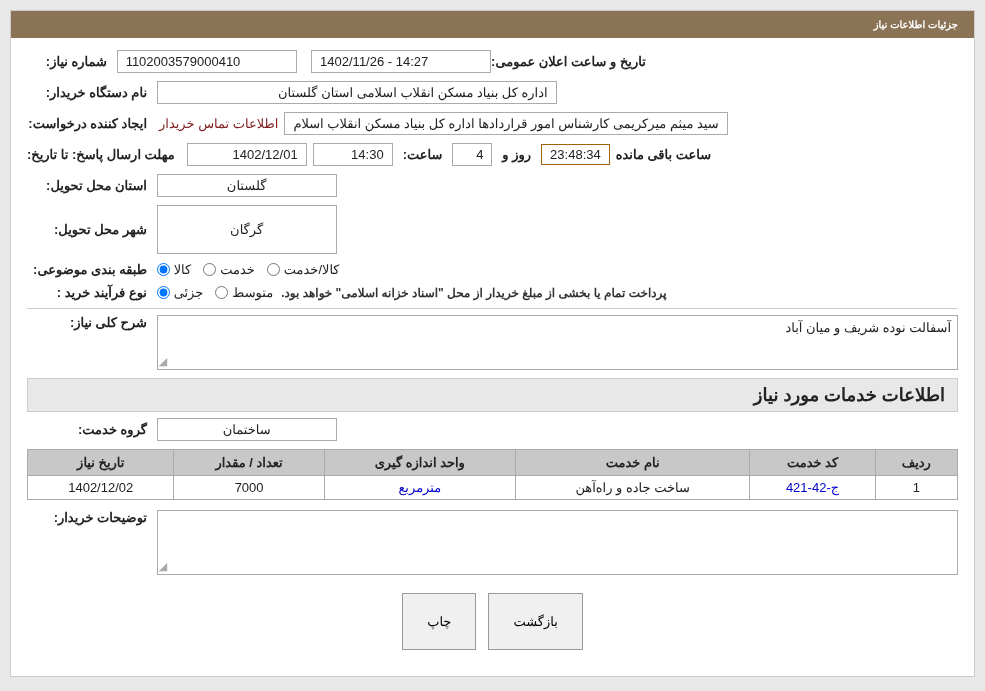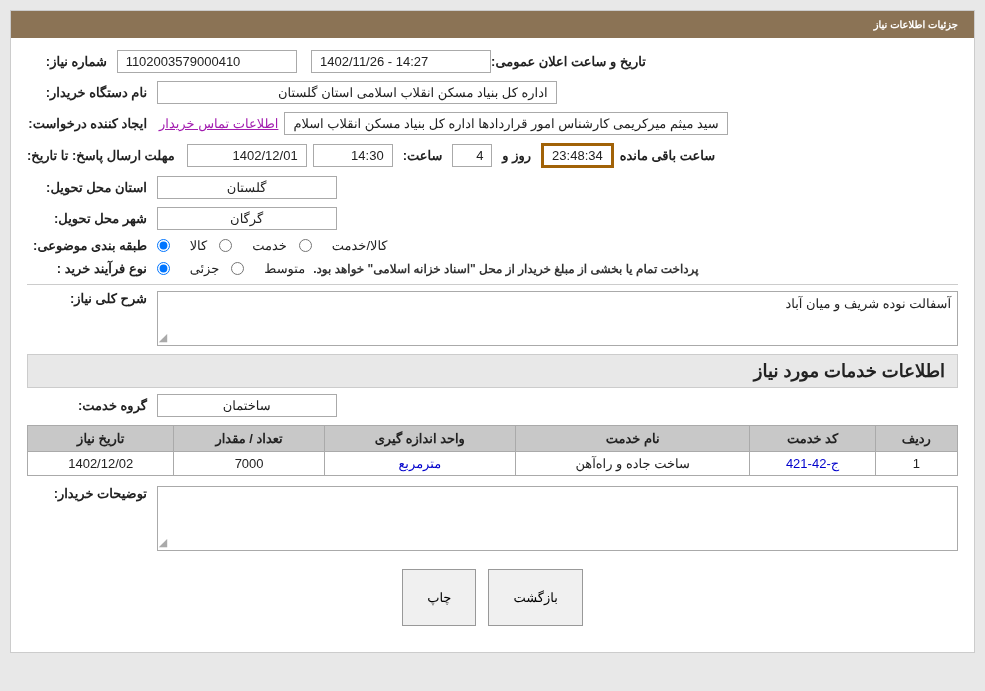--- a/index.html
+++ b/index.html
@@ -50,22 +50,21 @@
       background: #fff;
       border: 1px solid #aaa;
       padding: 3px 8px;
       min-width: 160px;
       direction: rtl;
     }
     .value-box-wide {
       min-width: 400px;
     }
     .link-text {
-      color: #a21caf;
-      text-decoration: underline;
+      color: #7f1d1d;
       cursor: pointer;
     }
     .inline-label {
       margin: 0 4px;
       font-weight: bold;
     }
     .section-header {
       background: #e8e8e8;
       border: 1px solid #ccc;
       padding: 5px 12px;
@@ -76,21 +75,21 @@
     }
     .radio-group {
       display: flex;
       align-items: center;
       gap: 12px;
       direction: rtl;
     }
     .radio-item {
       display: flex;
       align-items: center;
-      gap: 20px;
+      gap: 4px;
     }
     .service-group-row {
       display: flex;
       align-items: center;
       margin-bottom: 8px;
       justify-content: flex-end;
     }
     table.service-table {
       width: 100%;
       border-collapse: collapse;
@@ -137,21 +136,21 @@
       justify-content: flex-end;
       margin-bottom: 8px;
       gap: 6px;
       direction: rtl;
     }
     .remaining-label {
       font-weight: bold;
       margin-right: 4px;
     }
     .countdown-box {
-      border: 3px solid #a16207;
+      border: 1px solid #a16207;
       padding: 2px 8px;
       background: #fff;
       direction: ltr;
     }
     .description-box {
       border: 1px solid #aaa;
       min-height: 55px;
       background: #fff;
       padding: 4px 6px;
       text-align: right;
@@ -180,21 +179,21 @@
     }
     .province-box {
       border: 1px solid #aaa;
       padding: 3px 8px;
       min-width: 180px;
       background: #fff;
       text-align: center;
     }
     .city-box {
       border: 1px solid #aaa;
-      padding: 3px 8px;
+      padding: 16px 8px;
       min-width: 180px;
       background: #fff;
       text-align: center;
     }
   </style>
 </head>
 <body>
 
 <div class="page-wrapper">
   <div class="main-box">

